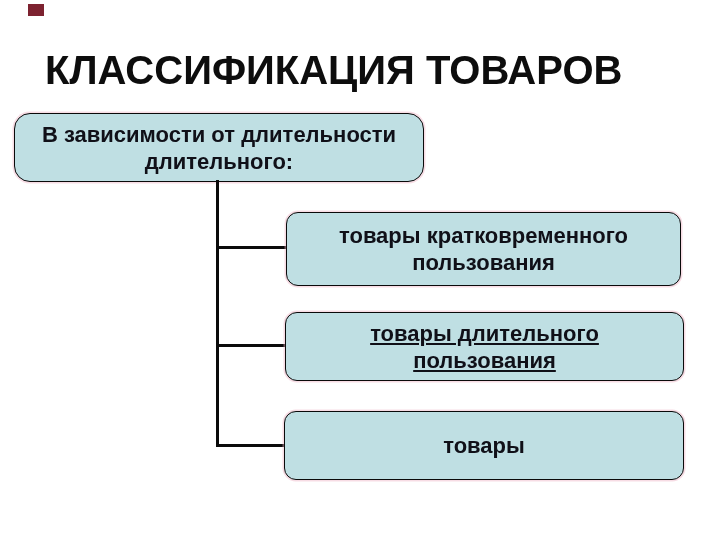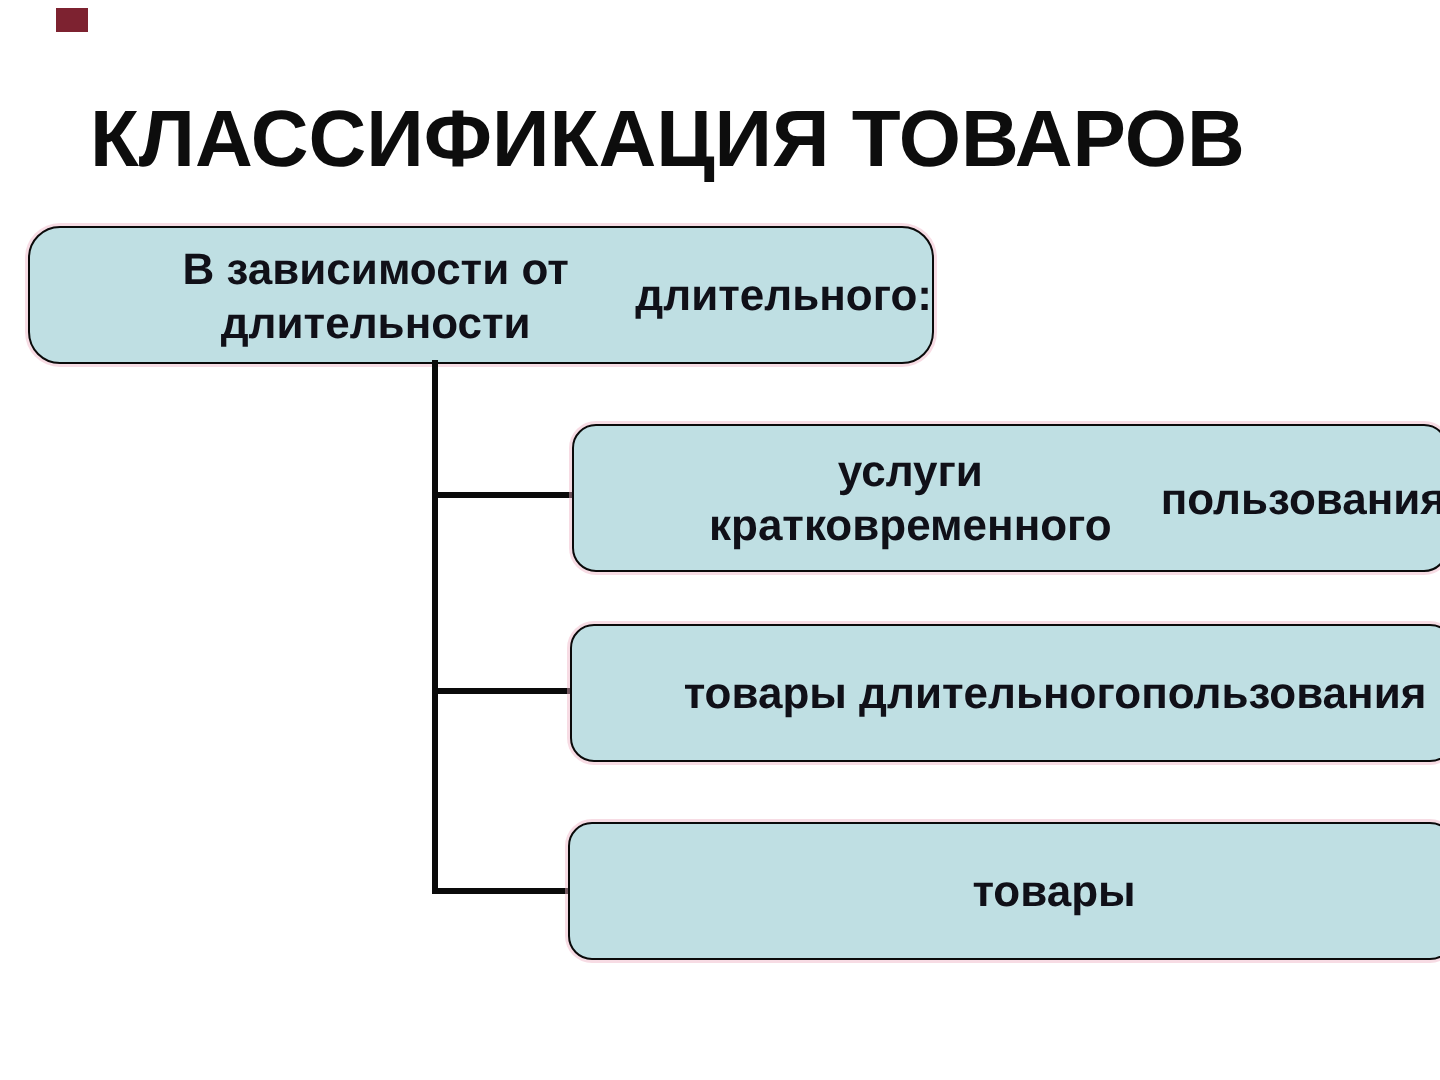--- a/index.html
+++ b/index.html
@@ -19,31 +19,31 @@
     position:absolute;left:45px;top:48px;width:560px;
     font-size:40px;font-weight:700;color:#0d0d0d;
     letter-spacing:0px;white-space:nowrap;
   }
 
   .node{
     position:absolute;
     background:#bfdfe3;
     border:1.5px solid #0a0a0a;
     box-shadow:0 0 0 1.5px rgba(238,178,196,0.45);
-    display:flex;flex-direction:row;justify-content:center;align-items:center;
+    display:flex;flex-direction:column;justify-content:center;align-items:center;
     text-align:center;
-    color:#101018;font-weight:700;font-size:22px;line-height:27px;padding-left:43px;
+    color:#101018;font-weight:700;font-size:22px;line-height:27px;
   }
   .node .ln{display:block;}
 
   .header-box{
     left:14px;top:113px;width:408px;height:67px;border-radius:16px;
   }
   .item-box-1{left:286px;top:212px;width:393px;height:72px;border-radius:12px;}
-  .item-box-2{left:285px;top:312px;width:397px;height:67px;border-radius:12px;}
+  .item-box-2{left:285px;top:312px;width:397px;height:67px;border-radius:12px;text-decoration:underline;}
   .item-box-3{left:284px;top:411px;width:398px;height:67px;border-radius:12px;}
 
   .connector{position:absolute;background:#0a0a0a;}
   .conn-v{left:216px;top:180px;width:3px;height:267px;}
   .conn-h1{left:216px;top:246px;width:70px;height:3px;}
   .conn-h2{left:216px;top:344px;width:69px;height:3px;}
   .conn-h3{left:216px;top:444px;width:68px;height:3px;}
 </style>
 </head>
 <body>
@@ -58,21 +58,21 @@
     <span class="ln">В зависимости от длительности</span>
     <span class="ln">длительного:</span>
   </div>
 
   <div class="connector conn-v"></div>
   <div class="connector conn-h1"></div>
   <div class="connector conn-h2"></div>
   <div class="connector conn-h3"></div>
 
   <div class="node item-box-1">
-    <span class="ln">услуги кратковременного</span>
+    <span class="ln">товары кратковременного</span>
     <span class="ln">пользования</span>
   </div>
 
   <div class="node item-box-2">
     <span class="ln">товары длительного</span>
     <span class="ln">пользования</span>
   </div>
 
   <div class="node item-box-3">
     <span class="ln">товары</span>

